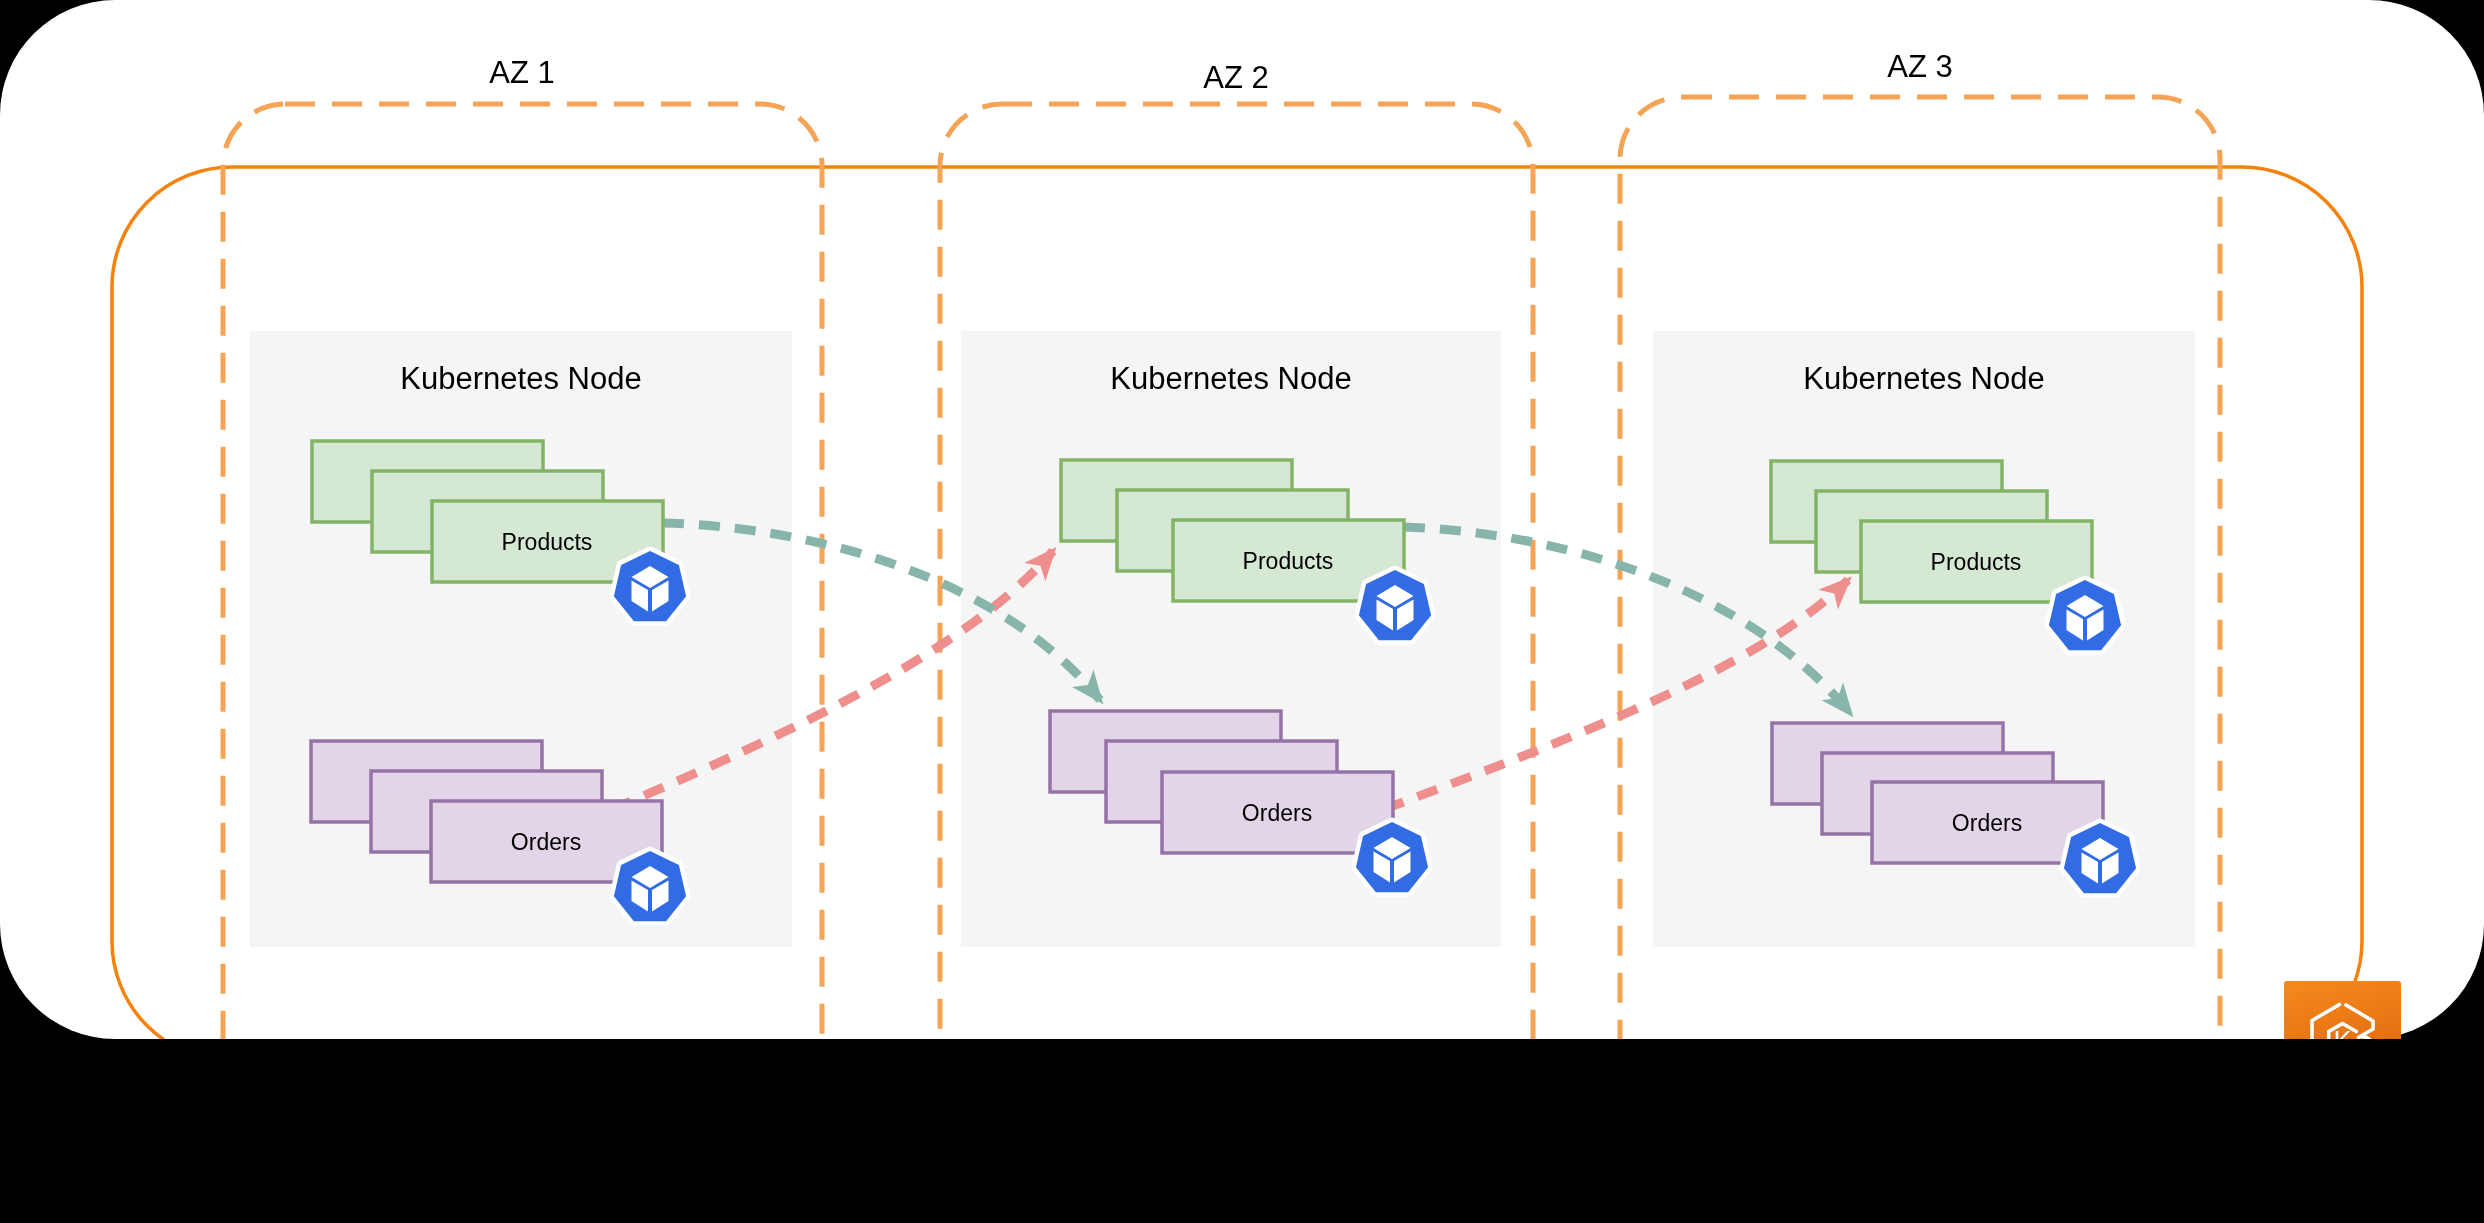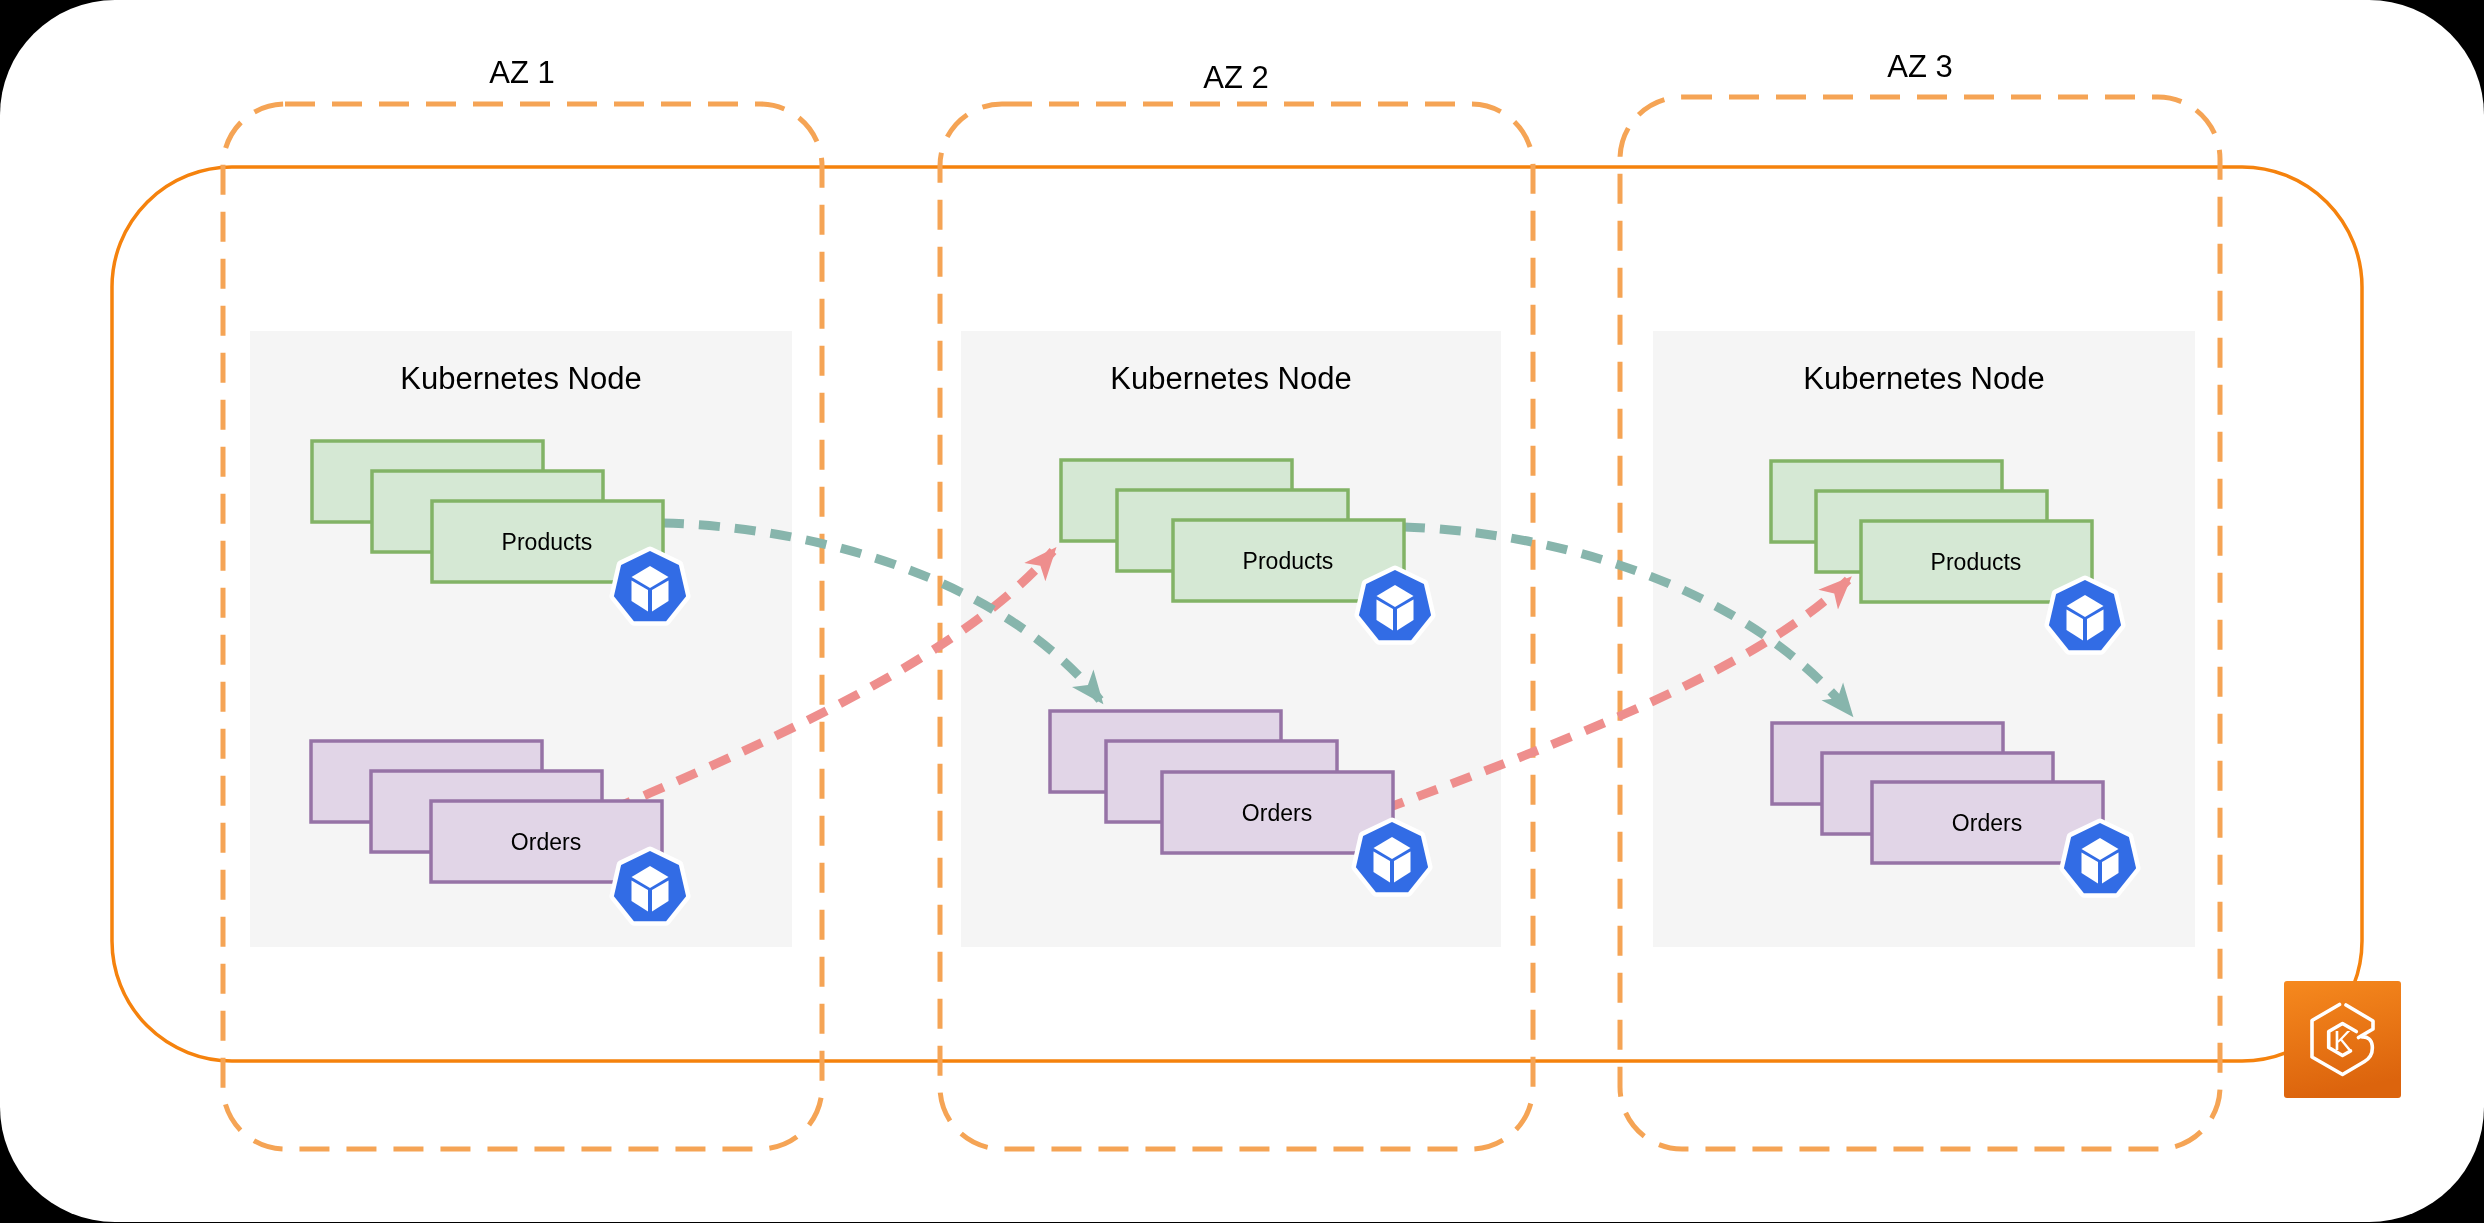--- a/index.html
+++ b/index.html
@@ -1,16 +1,16 @@
 <!DOCTYPE html>
 <html style="--canvas: #FFFFFF; --label-text: #000000; --cluster-border: #F5820D; --az-border: #F5A455; --node-fill: #F5F5F5; --products-fill: #D5E8D4; --products-border: #82B366; --orders-fill: #E1D5E7; --orders-border: #9673A6; --pod-icon-blue: #326CE5; --teal-arrow: #87B5AC; --pink-arrow: #EE8E8D; --eks-gradient-top: #F6891E; --eks-gradient-bottom: #DC640D;"><head>
 <meta charset="utf-8">
 <style>
   html,body{margin:0;padding:0;background:#000;}
-  .stage{position:relative;width:2484px;height:1222px;background:#000;overflow:hidden;}
+  .stage{position:relative;width:2484px;height:1039px;background:#000;overflow:hidden;}
   .canvas{position:absolute;inset:0;background:var(--canvas,#fff);border-radius:115px;}
   svg{position:absolute;left:0;top:0;}
   svg text{font-family:"Liberation Sans","DejaVu Sans",sans-serif;fill:var(--label-text,#000);}
   .az-label,.node-label{font-size:31px;}
   .pod-label{font-size:23px;}
   .cluster-rect{fill:none;stroke:var(--cluster-border);stroke-width:3.5;}
   .az-rect{fill:none;stroke:var(--az-border);stroke-width:5;stroke-dasharray:30 17;}
   .node-rect{fill:var(--node-fill);stroke:none;}
   .products-rect{fill:var(--products-fill);stroke:var(--products-border);stroke-width:3.5;}
   .orders-rect{fill:var(--orders-fill);stroke:var(--orders-border);stroke-width:3.5;}

